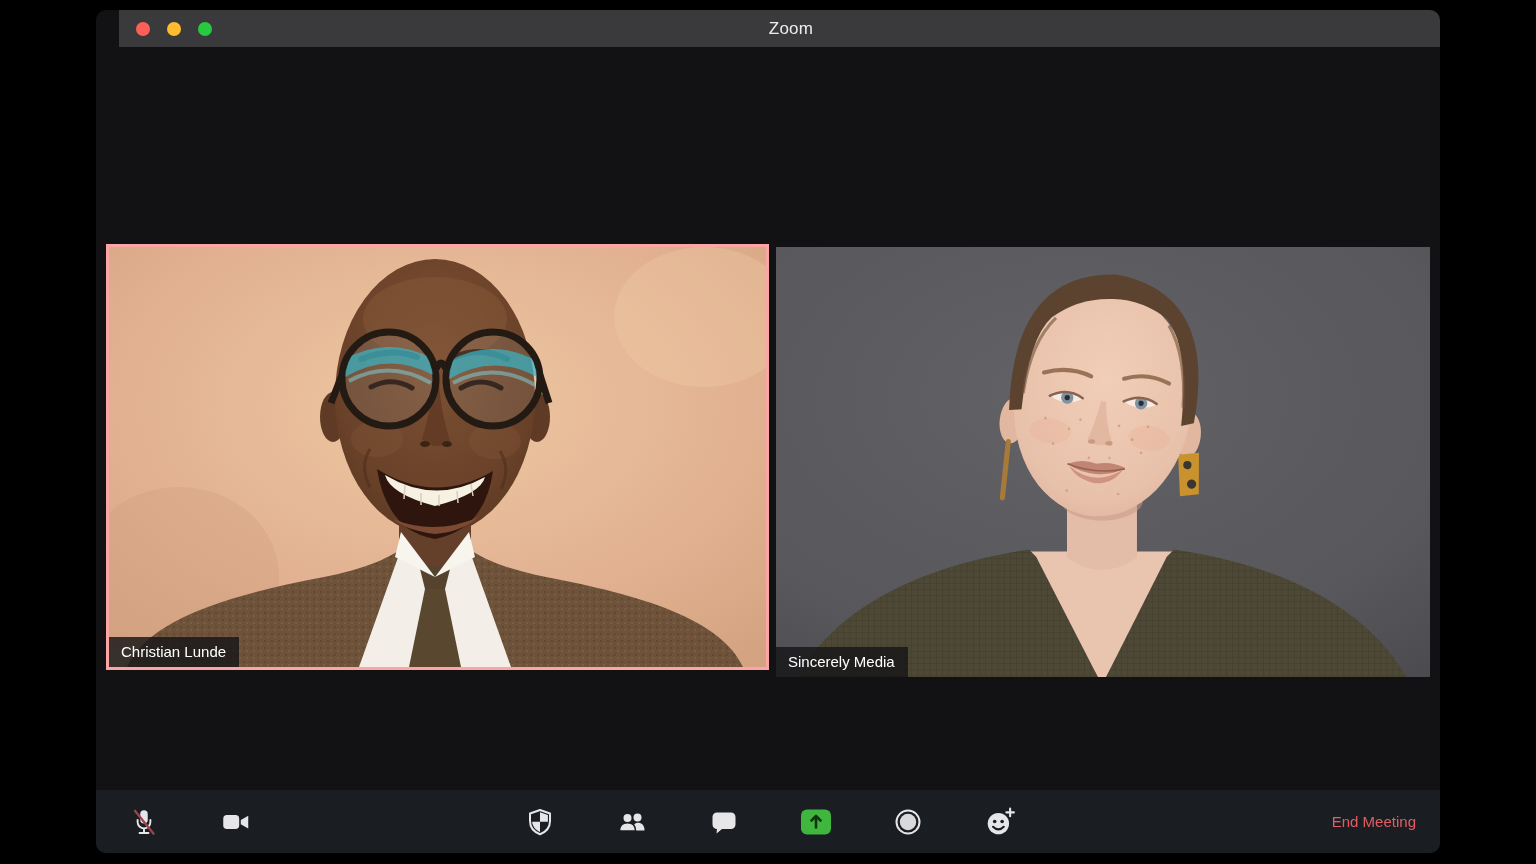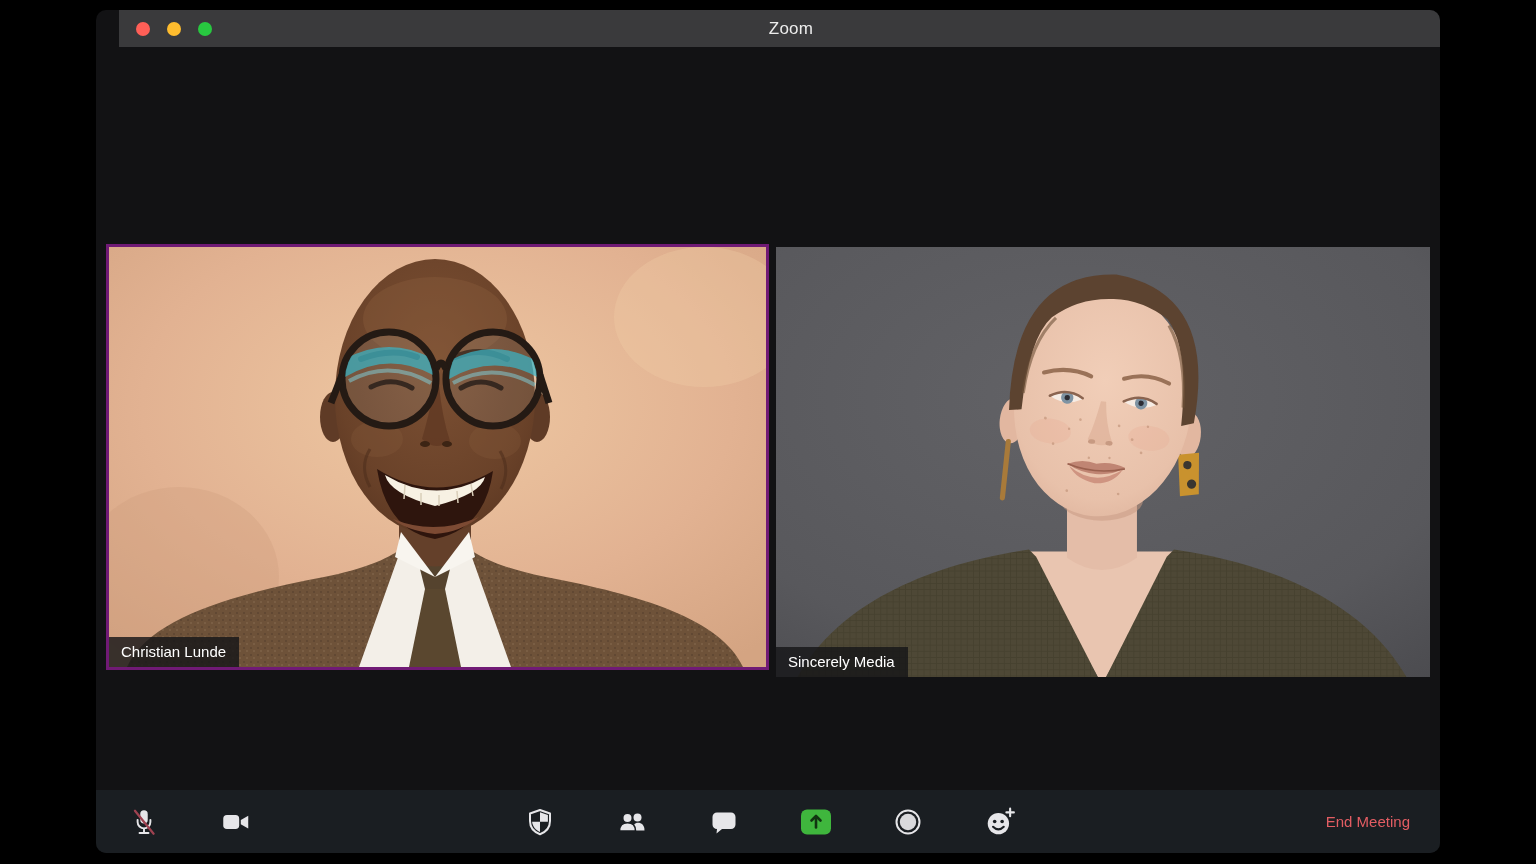--- a/index.html
+++ b/index.html
@@ -18,37 +18,37 @@
   .light.red { background:#ff5f57; }
   .light.yellow { background:#febc2e; }
   .light.green { background:#28c840; }
   .win-title { position:absolute; left:0; right:0; text-align:center;
                color:#ececec; font-size:17px; font-weight:500; letter-spacing:.2px; }
 
   
   .video-area { position:absolute; left:0; top:37px; width:100%; bottom:63px;
                 background:#121214; }
   .tile { position:absolute; background:#000; overflow:hidden; }
-  .tile.active { border:3px solid #701a75;text-align:center; }
+  .tile.active { border:3px solid #fca5a5;text-align:center; }
   .tile-left  { left:10px;  top:197px; width:663px; height:426px; }
   .tile-right { left:680px; top:200px; width:654px; height:430px; }
   .tile svg { display:block; width:100%; height:100%; }
   .name-tag { position:absolute; left:0; bottom:0; background:rgba(22,22,24,.82);
               color:#fff; font-size:15px; padding:5px 13px 6px 12px; line-height:19px; }
 
   
   .toolbar { position:absolute; left:0; bottom:0; width:100%; height:63px;
              background:#1a1e22; }
   .tb-group { position:absolute; top:0; height:100%; display:flex; }
   .tb-left { left:2px; }
   .tb-mid { left:398px; }
   .tb-btn { width:92px; height:63px; display:flex; align-items:center; justify-content:center;
             background:transparent; border:none; cursor:pointer; }
   .tb-btn svg { display:block; }
-  .end-btn { position:absolute; right:30px; top:0; height:63px; display:flex; align-items:center;
+  .end-btn { position:absolute; right:24px; top:0; height:63px; display:flex; align-items:center;
              background:transparent; border:none; cursor:pointer;
              color:#e35d63; font-size:15px; font-weight:500;
              font-family:"Liberation Sans","DejaVu Sans",sans-serif; }
 </style>
 </head>
 <body>
 
 <div class="window">
 
   <div class="titlebar">

